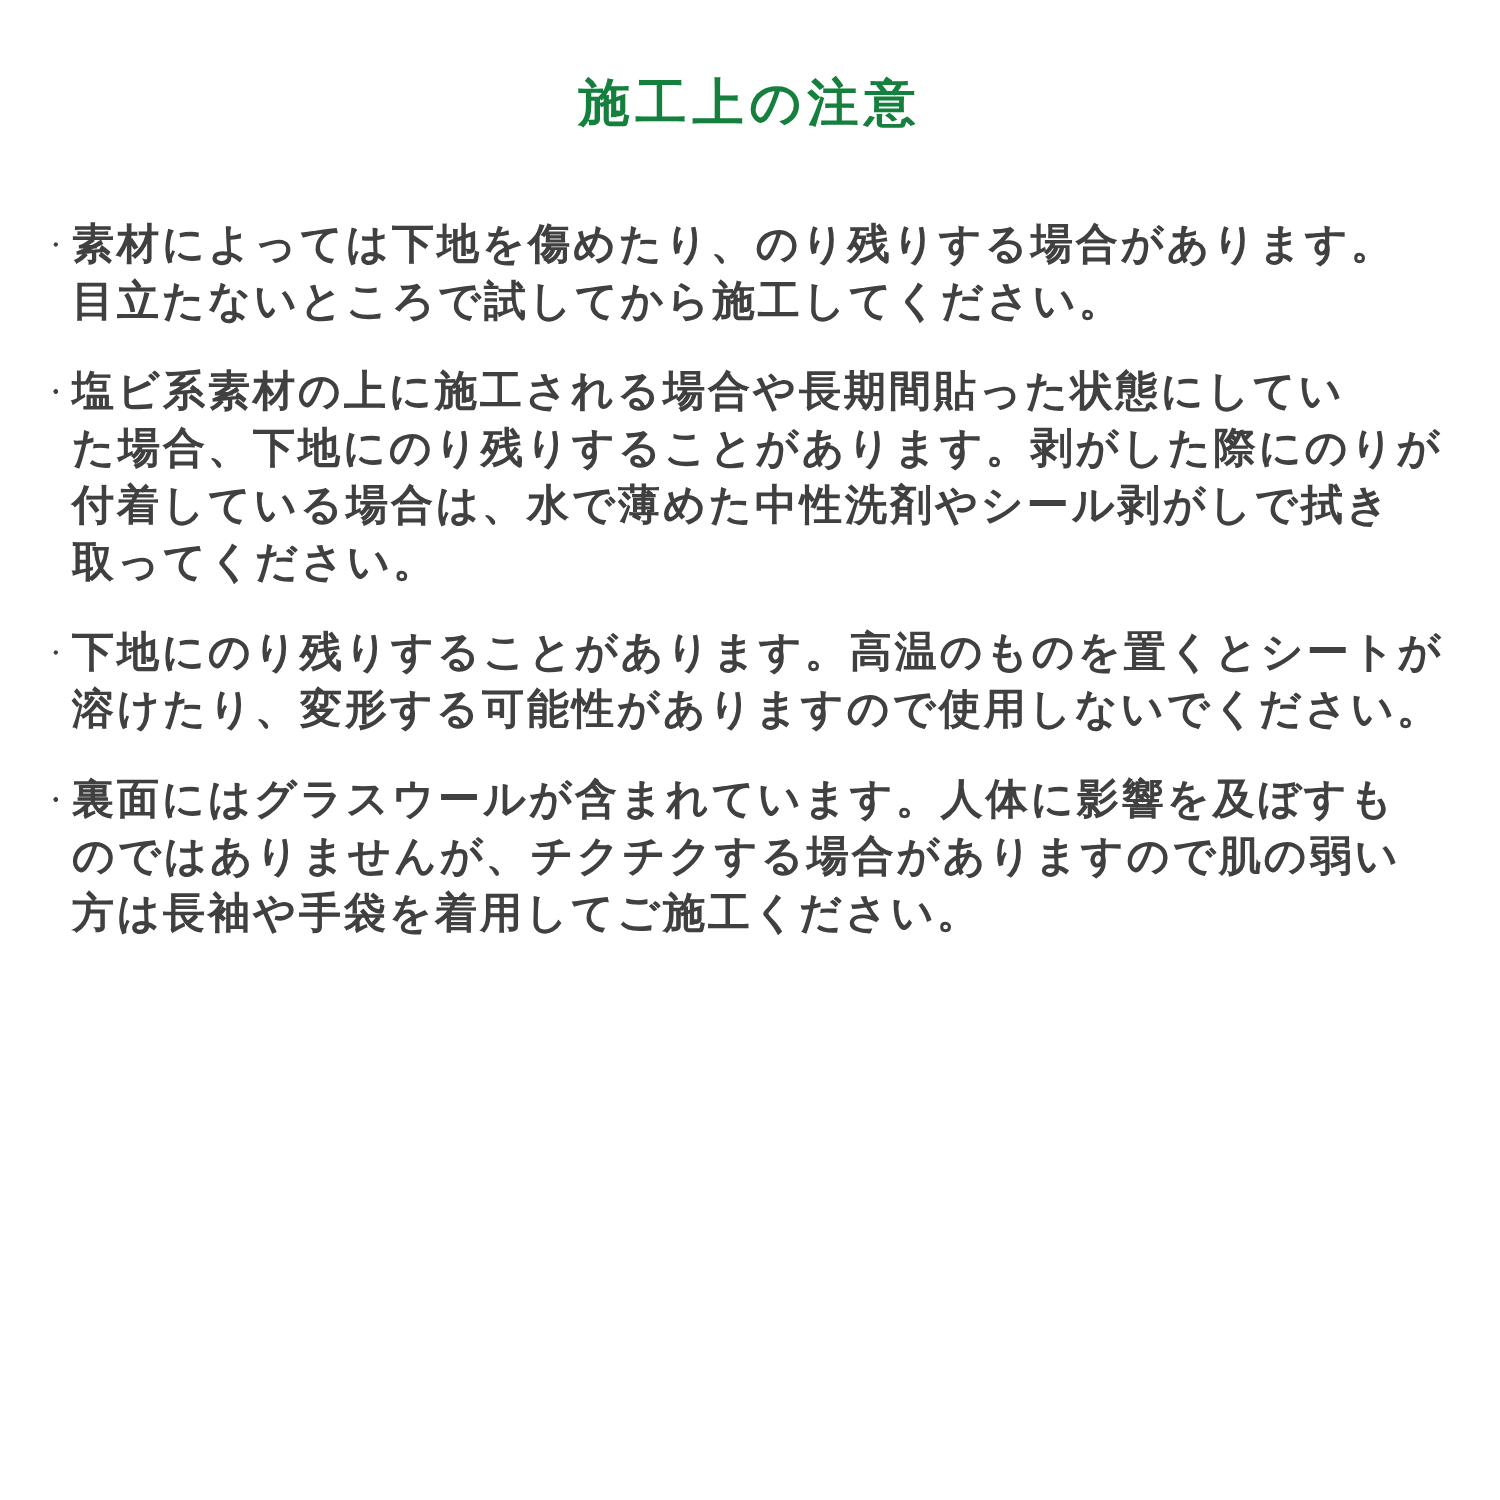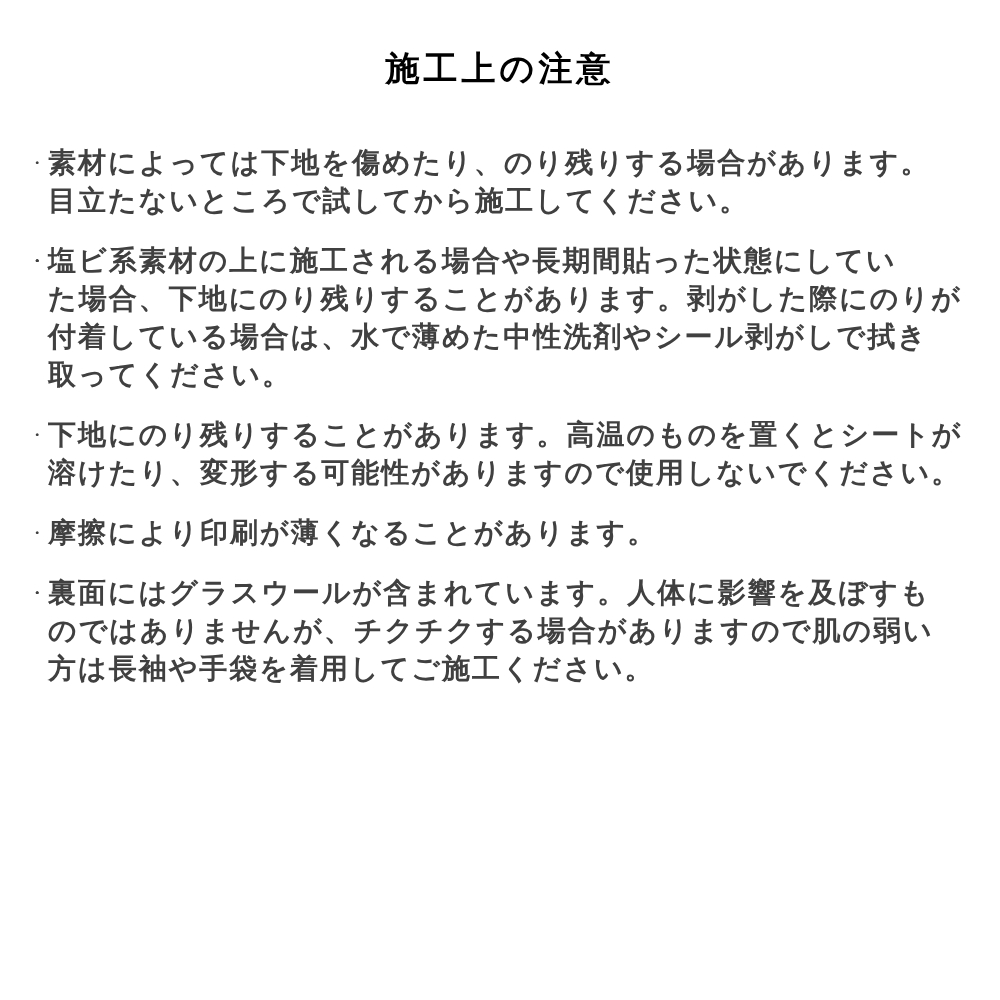--- a/index.html
+++ b/index.html
@@ -18,21 +18,21 @@
     width: 1000px;
     height: 1000px;
     box-sizing: border-box;
   }
   h1.page-title {
     margin: 46px 0 0 0;
     text-align: center;
     font-size: 34px;
     font-weight: 700;
     letter-spacing: 4px;
-    color: #000000;
+    color: #15803d;
   }
   ul.notice-list {
     list-style: none;
     margin: 52px 0 0 0;
     padding: 0 18px 0 28px;
   }
   li.notice-item {
     position: relative;
     padding-left: 20px;
     margin-bottom: 22px;
@@ -67,19 +67,19 @@
       <li class="notice-item"><span class="bullet">・</span><span class="notice-text">素材によっては下地を傷めたり、のり残りする場合があります。
 目立たないところで試してから施工してください。</span></li>
       <li class="notice-item"><span class="bullet">・</span></li>
       <li class="notice-item"><span class="bullet">・</span></li>
       <li class="notice-item"><span class="bullet">・</span><span class="notice-text">塩ビ系素材の上に施工される場合や長期間貼った状態にしてい
 た場合、下地にのり残りすることがあります。剥がした際にのりが
 付着している場合は、水で薄めた中性洗剤やシール剥がしで拭き
 取ってください。</span></li>
       <li class="notice-item"><span class="bullet">・</span><span class="notice-text">下地にのり残りすることがあります。高温のものを置くとシートが
 溶けたり、変形する可能性がありますので使用しないでください。</span></li>
-      <li class="notice-item"><span class="bullet">・</span><span class="notice-text">摩擦により印刷が薄くなることがあります。</span></li>
+      <li class="notice-item"><span class="bullet">・</span></li>
       <li class="notice-item"><span class="bullet">・</span></li>
       <li class="notice-item"><span class="bullet">・</span><span class="notice-text">裏面にはグラスウールが含まれています。人体に影響を及ぼすも
 のではありませんが、チクチクする場合がありますので肌の弱い
 方は長袖や手袋を着用してご施工ください。</span></li>
     </ul>
 </main>
 
 </body></html>

